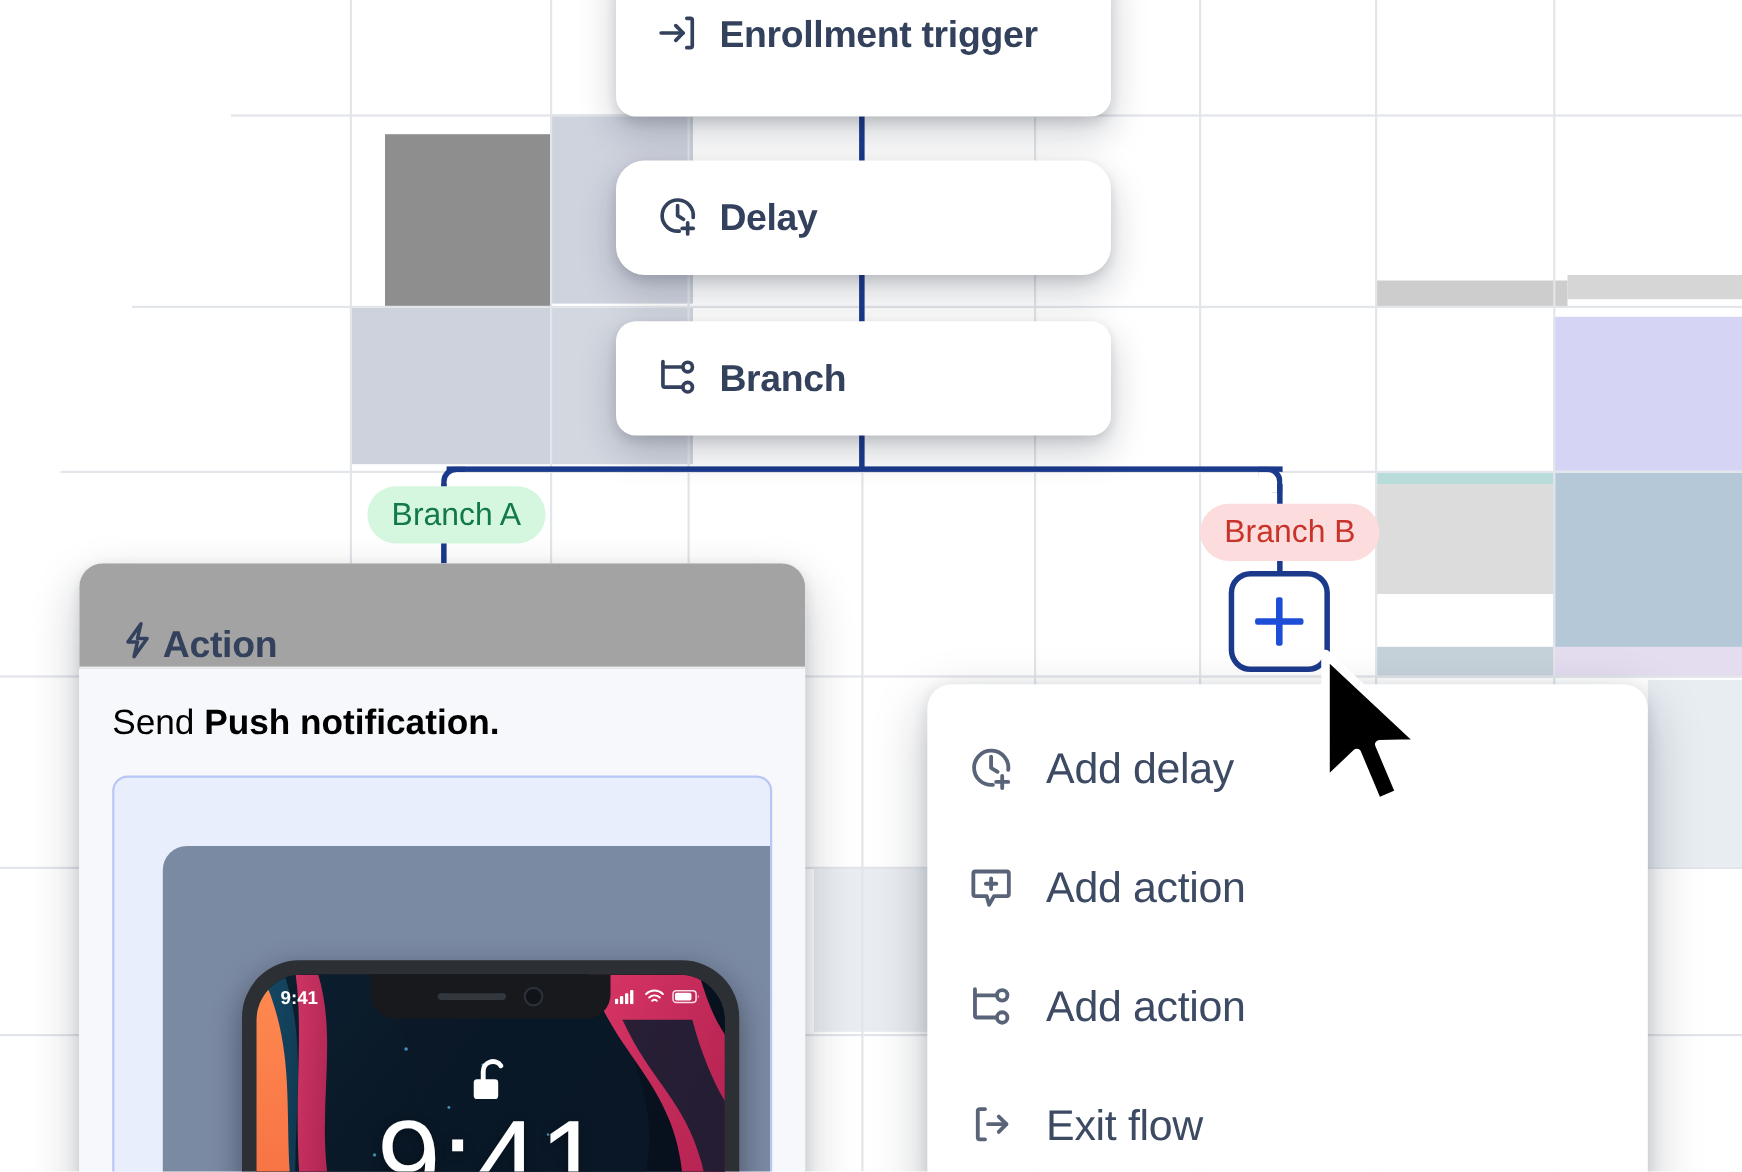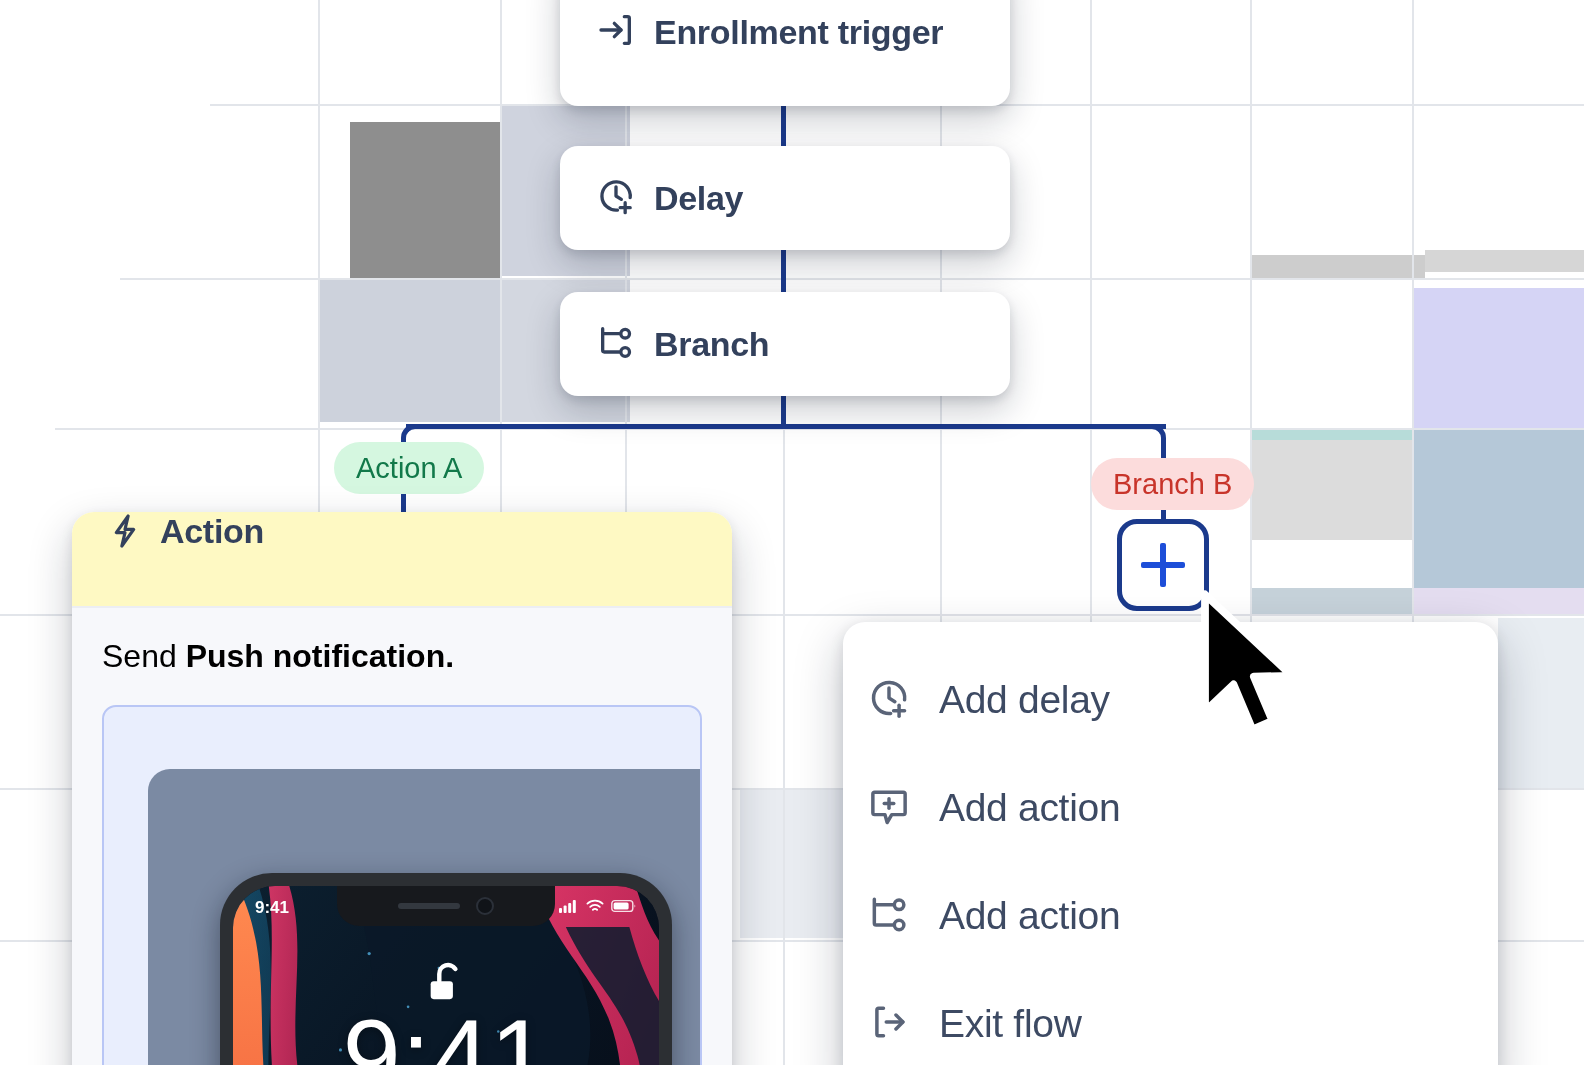--- a/index.html
+++ b/index.html
@@ -83,21 +83,21 @@
     border-radius: 22px;
     box-shadow: 0 18px 48px rgba(15,23,42,0.26), 0 4px 14px rgba(15,23,42,0.12);
     z-index: 12;
     overflow: hidden;
   }
   .menu-item {
     display: flex;
     align-items: center;
     gap: 28px;
     height: 108px;
-    padding-left: 24px;
+    padding-left: 36px;
   }
   .menu-label {
     font-size: 39px;
     color: #3d4a63;
     font-weight: 400;
     letter-spacing: -0.3px;
     white-space: nowrap;
   }
 
   
@@ -105,25 +105,25 @@
     position: absolute;
     background: #ffffff;
     border-radius: 22px;
     box-shadow: 0 18px 44px rgba(15,23,42,0.24), 0 4px 12px rgba(15,23,42,0.10);
     z-index: 10;
     overflow: hidden;
   }
   .action-head {
     height: 96px;
     display: flex;
-    align-items: flex-start;
-    gap: 16px;
+    align-items: flex-end;
+    gap: 4px;
     padding-left: 34px;
     border-bottom: 2px solid #eceef3;
-    background: #fef9c3;
+    background: #a3a3a3;
   }
   .action-head .title {
     font-size: 34px; font-weight: 700; color: #33415c; letter-spacing: -0.3px;
   }
   .action-body { background: #f7f8fb; padding: 30px 30px 0 30px; height: calc(100% - 96px); }
   .action-sentence { font-size: 32px; color: #000000; margin-bottom: 30px; }
   .action-sentence b { font-weight: 700; }
 
   
   .preview {
@@ -251,21 +251,21 @@
     <span class="ico">
       <svg width="40" height="40" viewBox="0 0 24 24" fill="none" stroke="#33415c" stroke-width="2" stroke-linecap="round" stroke-linejoin="round">
         <path d="M3 12h12"></path>
           <path d="M11 8l4 4-4 4"></path>
         <path d="M17 4h2a1 1 0 0 1 1 1v14a1 1 0 0 1-1 1h-2"></path>
       </svg>
     </span>
     <span class="node-label">Enrollment trigger</span>
   </div>
 
-  <div class="node" style="left:560px; top:146px; width:450px; height:104px;">
+  <div class="node" style="left:560px; top:146px; width:450px; height:104px;border-radius:26px;">
     <span class="ico">
       <svg width="40" height="40" viewBox="0 0 24 24" fill="none" stroke="#33415c" stroke-width="2" stroke-linecap="round" stroke-linejoin="round">
         <path d="M20.5 13a8.5 8.5 0 1 0-7.6 7.45"></path>
         <path d="M12 6.5V12l3.2 2"></path>
         <path d="M17.5 16v6"></path>
           <path d="M14.5 19h6"></path>
       </svg>
     </span>
     <span class="node-label">Delay</span>
   </div>
@@ -276,21 +276,21 @@
         <path d="M4 4v13a1 1 0 0 0 1 1h9"></path>
         <path d="M5 7h9"></path>
         <circle cx="17.5" cy="7" r="2.6"></circle>
         <circle cx="17.5" cy="18" r="2.6"></circle>
       </svg>
     </span>
     <span class="node-label">Branch</span>
   </div>
 
   <div class="pill pill-a" style="left:334px; top:442px;">
-    <span>Action A</span>
+    <span>Branch A</span>
   </div>
   <div class="pill pill-b" style="left:1091px; top:458px;">
     <span>Branch B</span>
   </div>
 
   <div class="plus-btn" style="left:1117px; top:519px;">
     <span class="bar-h"></span>
     <span class="bar-v"></span>
   </div>
 

